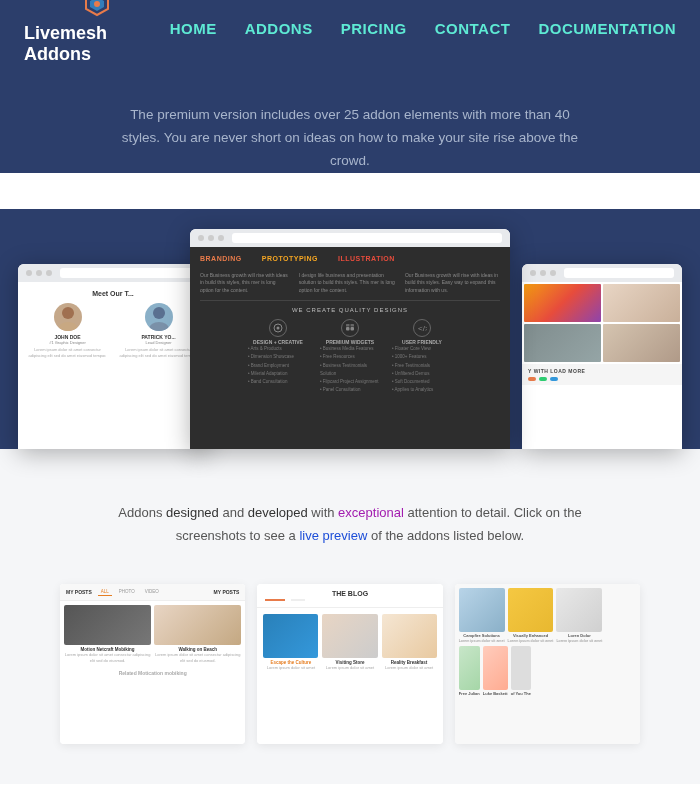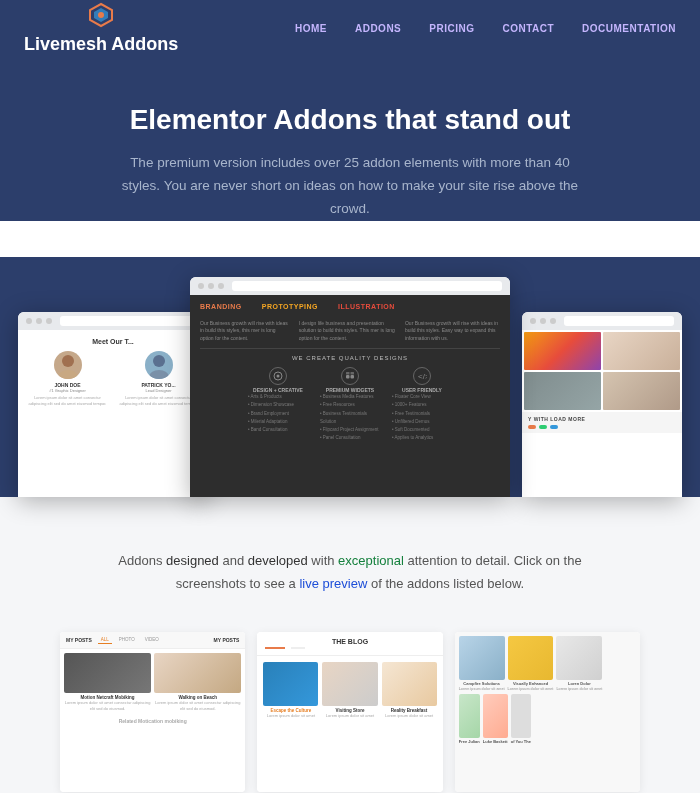--- a/index.html
+++ b/index.html
@@ -28,23 +28,23 @@
       width: 26px;
       height: 26px;
       display: inline-block;
     }
     nav {
       display: flex;
       gap: 28px;
       align-items: center;
     }
     nav a {
-      color: #c4b5fd;
+      color: #5eead4;
       text-decoration: none;
-      font-size: 10px;
+      font-size: 15px;
       font-weight: 600;
       letter-spacing: 0.5px;
       text-transform: uppercase;
     }
 
     
     .hero {
       background: #2c3e6b;
       text-align: center;
       padding: 48px 60px 0;
@@ -460,21 +460,20 @@
   <nav>
     <a href="#">HOME</a>
     <a href="#">ADDONS</a>
     <a href="#">PRICING</a>
     <a href="#">CONTACT</a>
     <a href="#">DOCUMENTATION</a>
   </nav>
 </header>
 
 <div class="hero">
-  <h1>Elementor Addons that stand out</h1>
   <p>The premium version includes over 25 addon elements with more than 40 styles. You are never short on ideas on how to make your site rise above the crowd.</p>
 </div>
 
 <div class="mockup-area">
 
   <div class="browser-mock browser-left">
     <div class="browser-bar">
       <div class="browser-dot"></div>
       <div class="browser-dot"></div>
       <div class="browser-dot"></div>
@@ -600,21 +599,21 @@
             <div class="cdot" style="background:#3498db;"></div>
           </div>
         </div>
       </div>
     </div>
   </div>
 </div>
 
 <div class="section2">
   <p>
-    Addons <span style="color:#333;margin-top:16px;">designed</span> and <span style="color:#333;">developed</span> with <span style="color:#15803d;margin-top:16px;">exceptional</span> attention to detail. Click on the
+    Addons <span style="color:#333;margin-top:16px;">designed</span> and <span style="color:#333;">developed</span> with <span style="color:#a21caf;margin-top:16px;">exceptional</span> attention to detail. Click on the
     screenshots to see a <span style="color:#1d4ed8;">live preview</span> of the addons listed below.
   </p>
 
   <div class="addon-grid">
 
     <div class="addon-card">
       <div class="addon-card-inner">
         <div class="blog-mock">
           <div class="blog-header-bar">
             <span class="blog-title-sm">MY POSTS</span>

